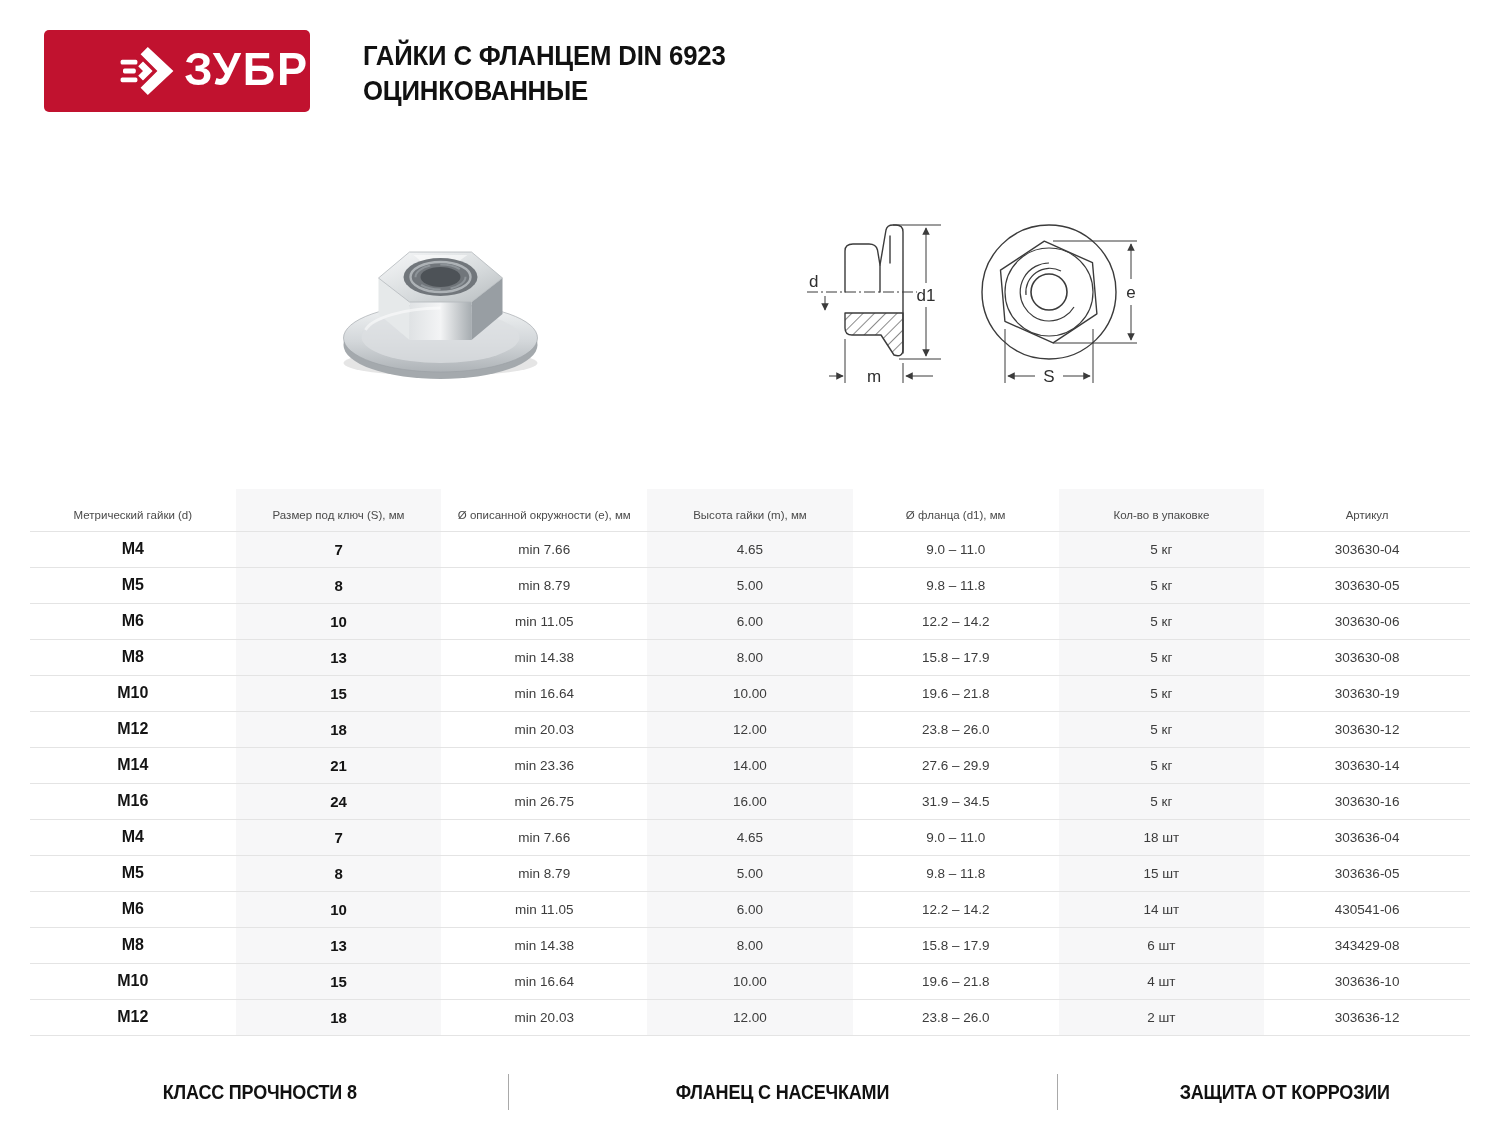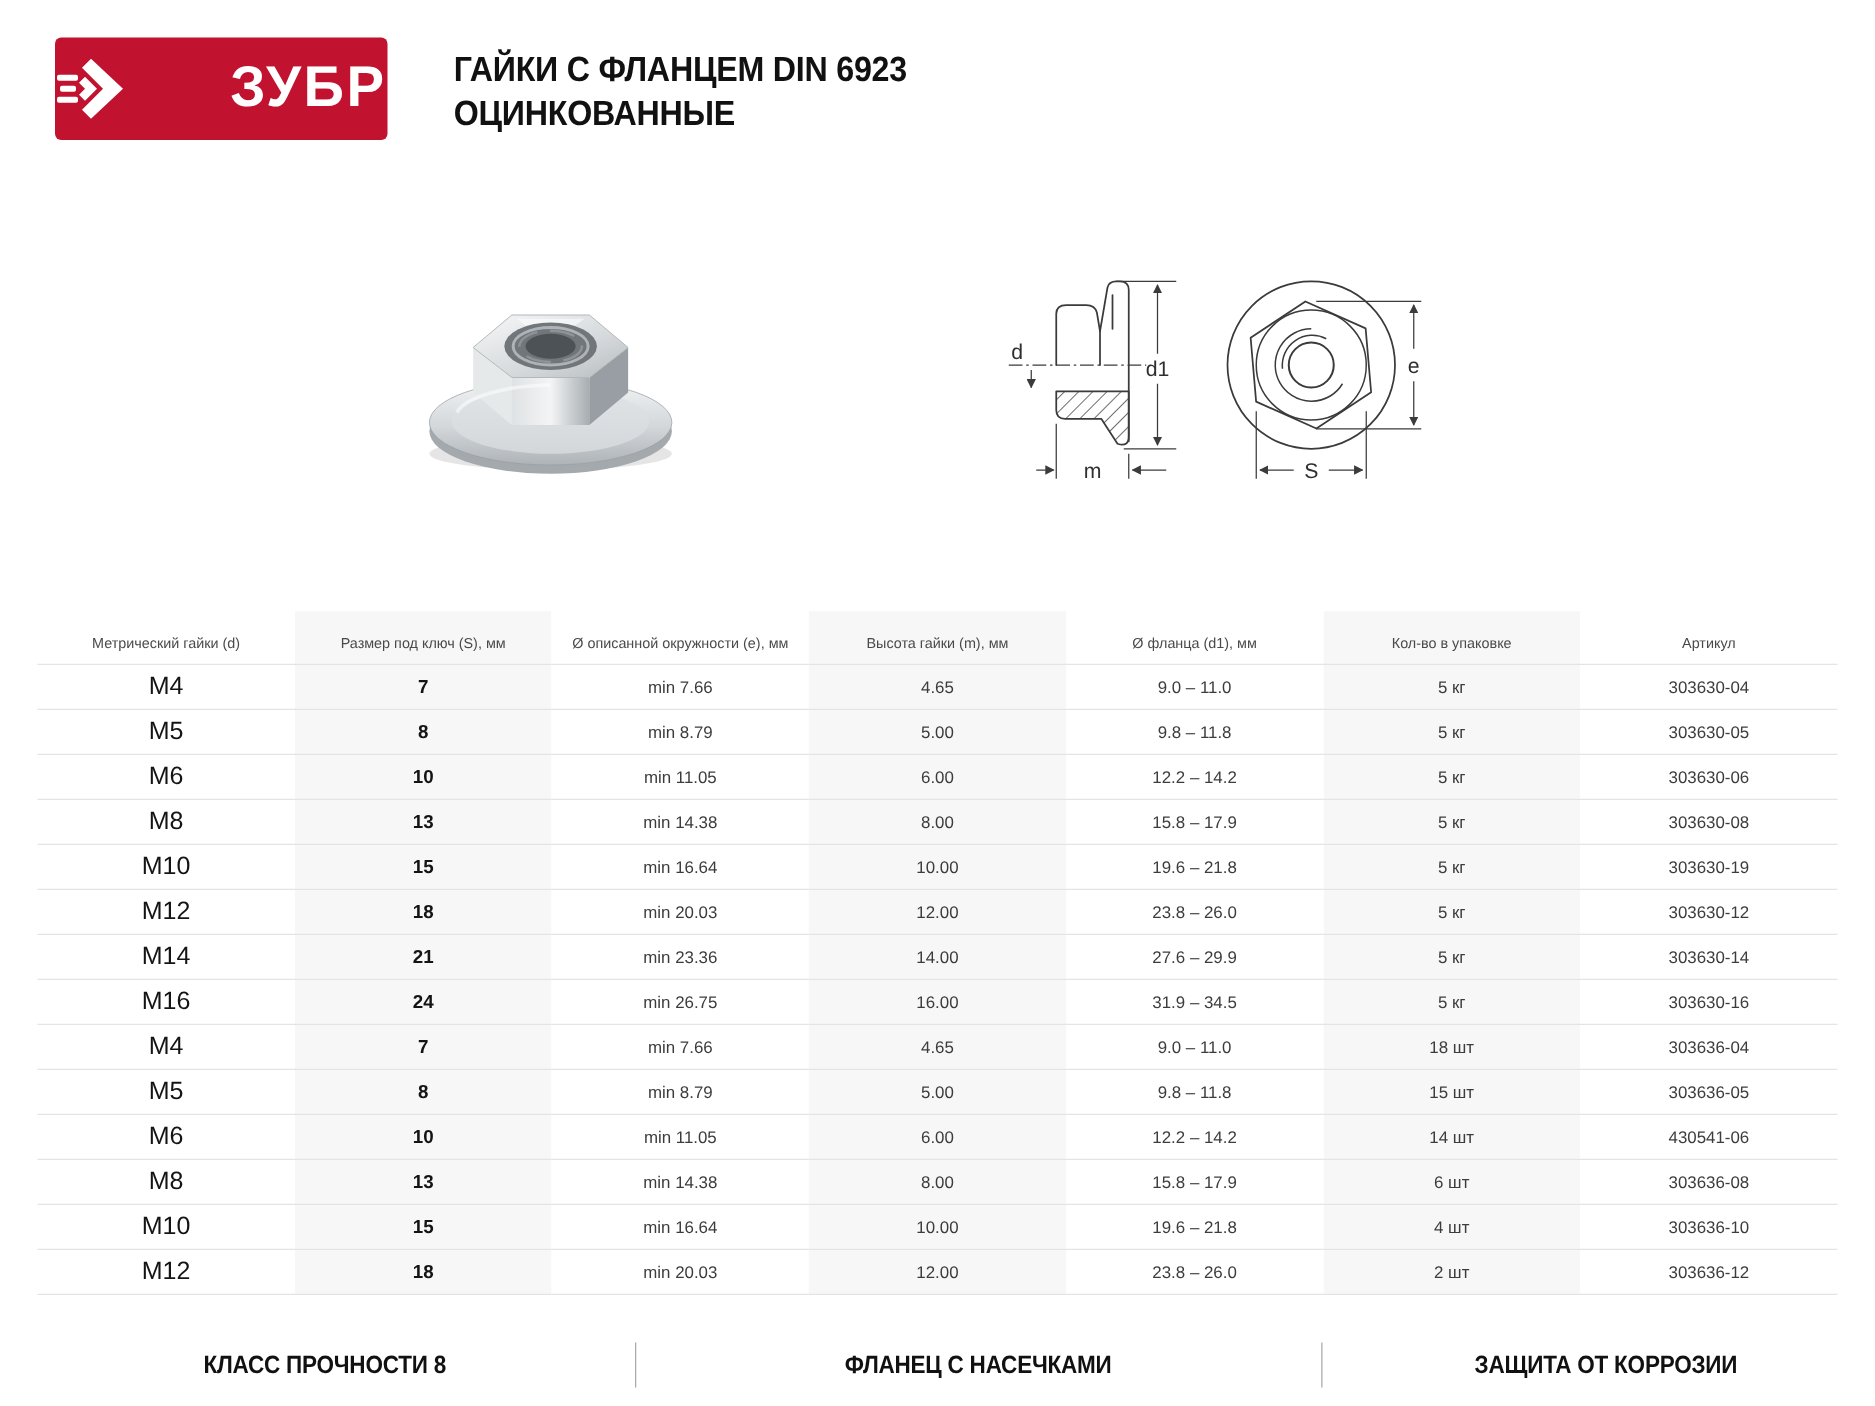--- a/index.html
+++ b/index.html
@@ -3,21 +3,21 @@
 <meta charset="utf-8">
 <style>
   * { margin:0; padding:0; box-sizing:border-box; }
   html,body { background:#ffffff; }
   body { font-family:"Liberation Sans", sans-serif; color:#1a1a1a; }
   .page { position:relative; width:1500px; height:1125px; background:#ffffff; overflow:hidden; }
 
   
   .logo { position:absolute; left:44px; top:30px; width:266px; height:82px;
           background:var(--brand-red,#c1122f); border-radius:5px;
-          display:flex; align-items:center; justify-content:space-between; gap:0; }
+          display:flex; align-items:center; justify-content:flex-end; gap:0; }
   .logo-icon { width:64px; height:58px; flex:0 0 auto; }
   .logo-text { color:#ffffff; font-weight:bold; font-size:46px; letter-spacing:2px;
                transform:scaleX(0.98); line-height:1; padding-bottom:4px; }
   .title-block { position:absolute; left:363px; top:38px; }
   .title-line { font-weight:bold; font-size:28px; line-height:35px; color:#111;
                 transform:scaleX(0.92); transform-origin:left center; white-space:nowrap;
                 letter-spacing:-0.2px; }
 
   
   .photo-wrap   { position:absolute; left:333px; top:190px; width:215px; height:200px; }
@@ -27,21 +27,21 @@
 
   
   table.spec { position:absolute; left:30px; top:489px; width:1440px;
                border-collapse:collapse; table-layout:fixed; }
   table.spec th { height:42px; vertical-align:bottom; padding-bottom:10px;
                   font-weight:normal; font-size:11.5px; color:#4a4a4a; text-align:center; }
   table.spec td { height:36px; text-align:center; vertical-align:middle;
                   font-size:13.5px; color:#3c3c3c; border-top:1px solid #e4e4e4; }
   table.spec tbody tr:last-child td { border-bottom:1px solid #e4e4e4; }
   table.spec th:nth-child(even), table.spec td:nth-child(even) { background:#f7f7f8; }
-  table.spec td:first-child { font-weight:normal; font-size:20px; color:#141414; }
+  table.spec td:first-child { font-weight:bold; font-size:16px; color:#141414; }
   table.spec td:nth-child(2) { font-weight:bold; font-size:15px; color:#141414; }
 
   
   .features { position:absolute; left:0; top:1070px; width:1500px; height:44px;
               display:flex; align-items:center;margin-left:12px; }
   .feature { display:flex; align-items:center; justify-content:center; }
   .feature:nth-child(1) { width:497px; }
   .feature:nth-child(3) { width:548px; }
   .feature:nth-child(5) { width:455px; }
   .feature-label { font-weight:bold; font-size:20px; color:#111;
@@ -279,21 +279,21 @@
           <td>14 шт</td>
           <td>430541-06</td>
         </tr>
         <tr>
           <td>M8</td>
           <td>13</td>
           <td>min 14.38</td>
           <td>8.00</td>
           <td>15.8 – 17.9</td>
           <td>6 шт</td>
-          <td>303636-08</td>
+          <td>343429-08</td>
         </tr>
         <tr>
           <td>M10</td>
           <td>15</td>
           <td>min 16.64</td>
           <td>10.00</td>
           <td>19.6 – 21.8</td>
           <td>4 шт</td>
           <td>303636-10</td>
         </tr>

